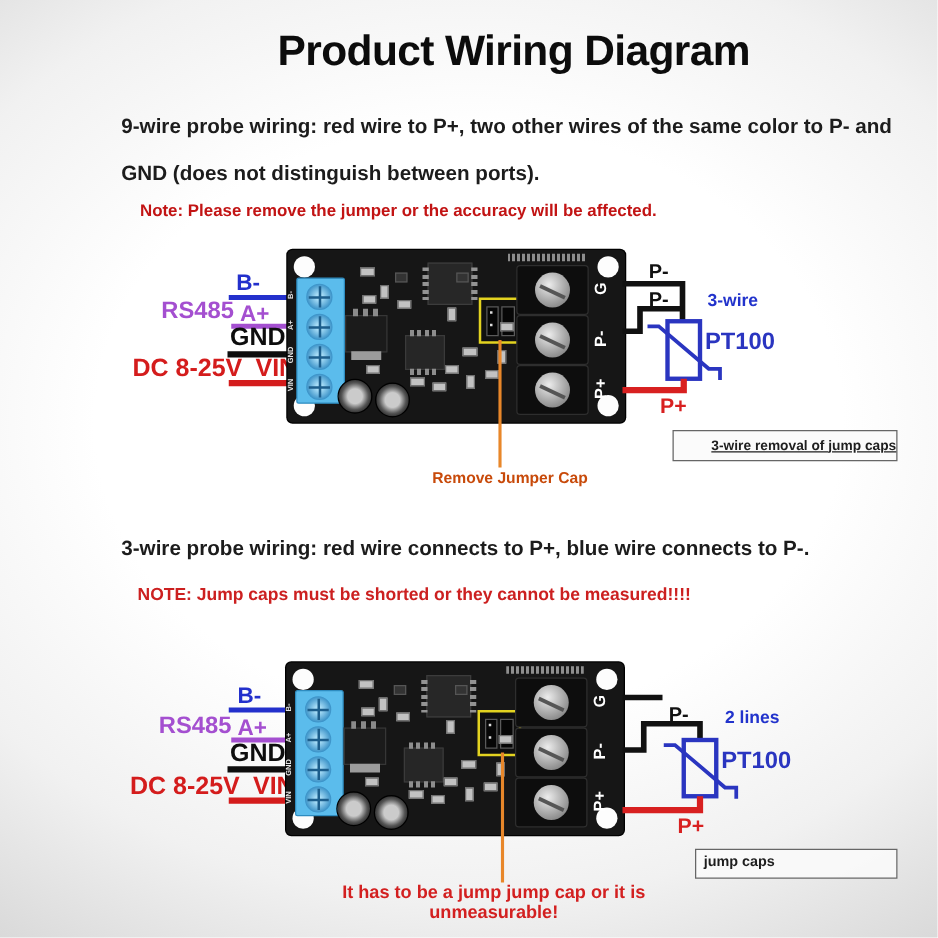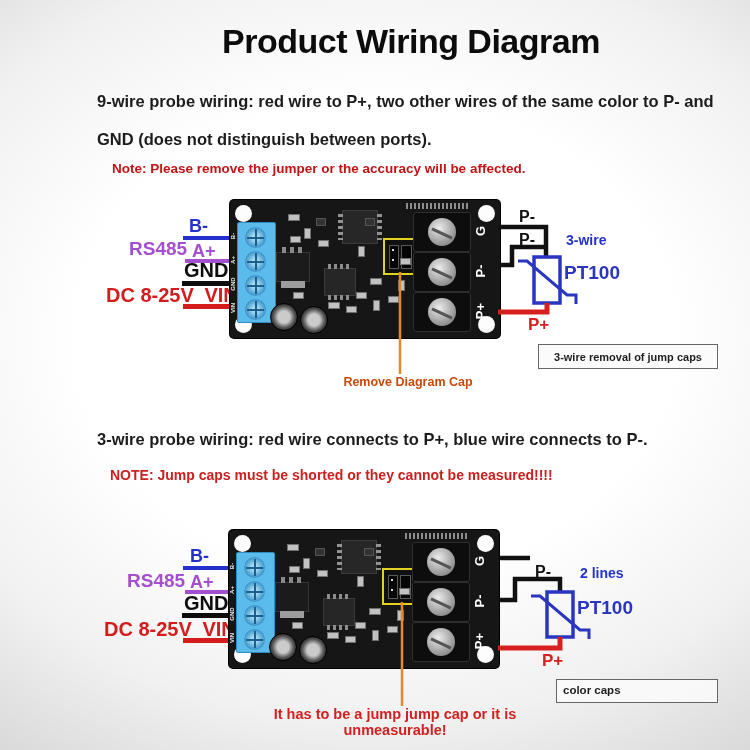--- a/index.html
+++ b/index.html
@@ -52,21 +52,21 @@
   .pinR{left:241px;width:18px;height:38px;color:#fff;font-size:13px;font-weight:800;display:flex;align-items:center;justify-content:center;transform:rotate(-90deg);}
   .pr1{top:12px}.pr2{top:52px}.pr3{top:92px}
   .silk{left:176px;top:3px;width:62px;height:6px;background:repeating-linear-gradient(90deg,#b5b5b5 0 2px,transparent 2px 4px);opacity:.75;}
   .smd{background:#c2c2c2;border:1px solid #6f6f6f;}
   .sot{background:#333;border:1px solid #555;}
   
   svg{position:absolute;left:0;pointer-events:none;}
   svg text{font-family:"Liberation Sans","DejaVu Sans",sans-serif;font-weight:800;}
   
   .annobox{border:1.5px solid #666;background:rgba(250,250,250,.88);color:#1e1e1e;font-weight:700;display:flex;flex-direction:column;justify-content:center;}
-  .box1{left:538px;top:344px;width:178px;height:23px;font-size:11px;align-items:center;}
+  .box1{left:538px;top:344px;width:178px;height:23px;font-size:11px;align-items:flex-end;text-decoration:underline;}
   .box2{left:556px;top:679px;width:148px;padding:3px 6px;font-size:11.5px;line-height:1.35;}
   .cap1txt{left:338px;top:375px;width:140px;text-align:center;font-size:12.5px;font-weight:700;color:#c84a0a;}
   .cap2txt{left:225px;top:706px;width:340px;text-align:center;font-size:14.5px;font-weight:800;color:#d32020;}
 </style>
 </head>
 <body>
 
 <div id="canvas">
 
   <div class="abs page-title">Product Wiring Diagram</div>
@@ -155,21 +155,21 @@
     <path d="M518,66 h9 l40,34 h9 v9" fill="none" stroke="#2a35c0" stroke-width="3"></path>
     <text x="564" y="84" font-size="19" fill="#2a35c0">PT100</text>
     <path d="M547,108 V117 H498" fill="none" stroke="#d82020" stroke-width="5"></path>
     <text x="528" y="135" font-size="17" fill="#d82020">P+</text>
     <line x1="400" y1="77" x2="400" y2="179" stroke="#e8872a" stroke-width="2.5"></line>
   </svg>
 
   <div class="abs annobox box1">
     <span>3-wire removal of jump caps</span>
   </div>
-  <div class="abs cap1txt">Remove Diagram Cap</div>
+  <div class="abs cap1txt">Remove Jumper Cap</div>
 
   <div class="abs para" style="left:97px;top:430px;">3-wire probe wiring: red wire connects to P+, blue wire connects to P-.</div>
   <div class="abs note note2">NOTE: Jump caps must be shorted or they cannot be measured!!!!</div>
 
   <div class="abs wl blue" style="left:190px;top:546px;font-size:18px;">B-</div>
   <div class="abs wline" style="left:183px;top:566px;width:52px;background:#2330cc;"></div>
   <div class="abs wl purple" style="left:127px;top:570px;font-size:19px;">RS485</div>
   <div class="abs wl purple" style="left:190px;top:572px;font-size:18px;">A+</div>
   <div class="abs wline" style="left:185px;top:590px;width:51px;background:#a44fd0;"></div>
   <div class="abs wl black" style="left:184px;top:592px;font-size:20px;">GND</div>
@@ -244,17 +244,17 @@
     <text x="580" y="53" font-size="14" fill="#2233cc">2 lines</text>
     <rect x="547" y="67" width="26" height="45" fill="none" stroke="#2a35c0" stroke-width="3.5"></rect>
     <path d="M531,71 h9 l40,34 h9 v9" fill="none" stroke="#2a35c0" stroke-width="3"></path>
     <text x="577" y="89" font-size="19" fill="#2a35c0">PT100</text>
     <path d="M560,112 V123 H498" fill="none" stroke="#d82020" stroke-width="5"></path>
     <text x="542" y="141" font-size="17" fill="#d82020">P+</text>
     <line x1="402" y1="77" x2="402" y2="181" stroke="#e8872a" stroke-width="2.5"></line>
   </svg>
 
   <div class="abs annobox box2">
-    <span>color caps</span>
+    <span>jump caps</span>
   </div>
   <div class="abs cap2txt">It has to be a jump jump cap or it is unmeasurable!</div>
 
 </div>
 
 </body></html>

